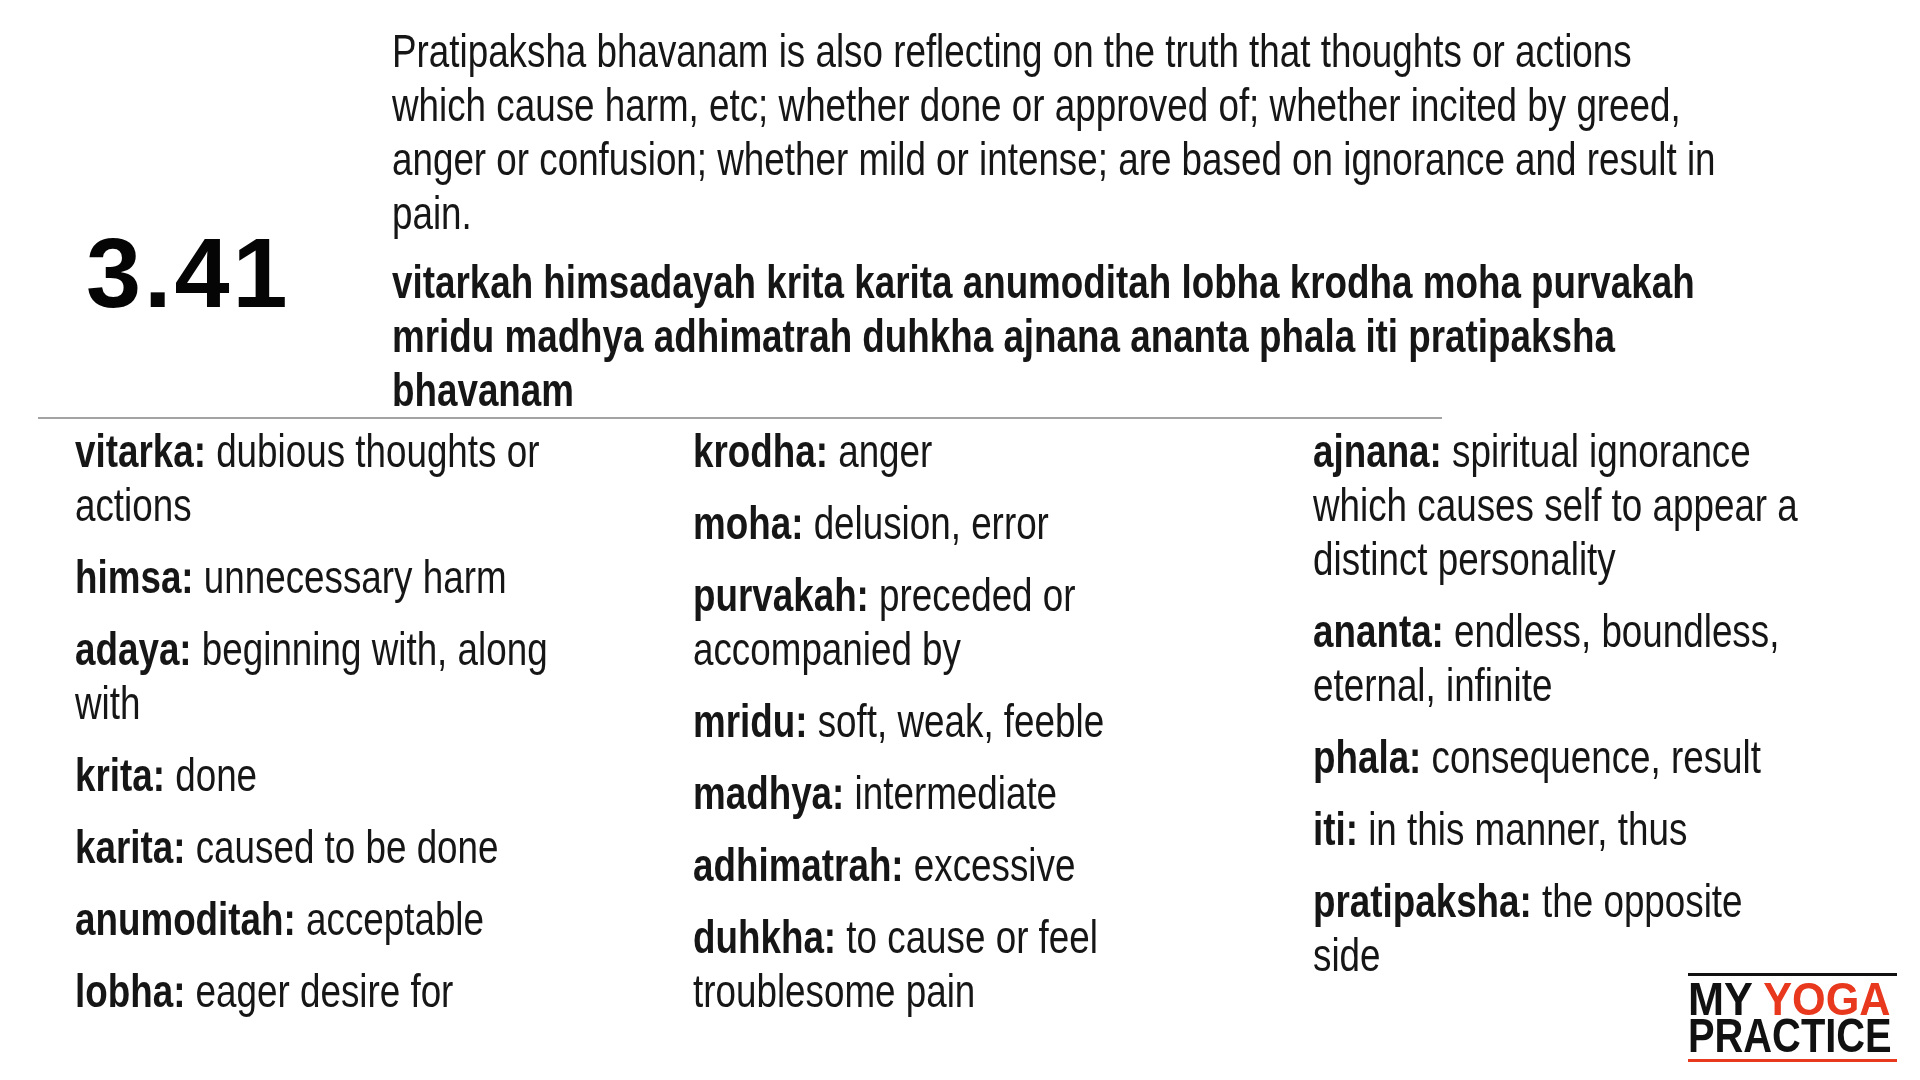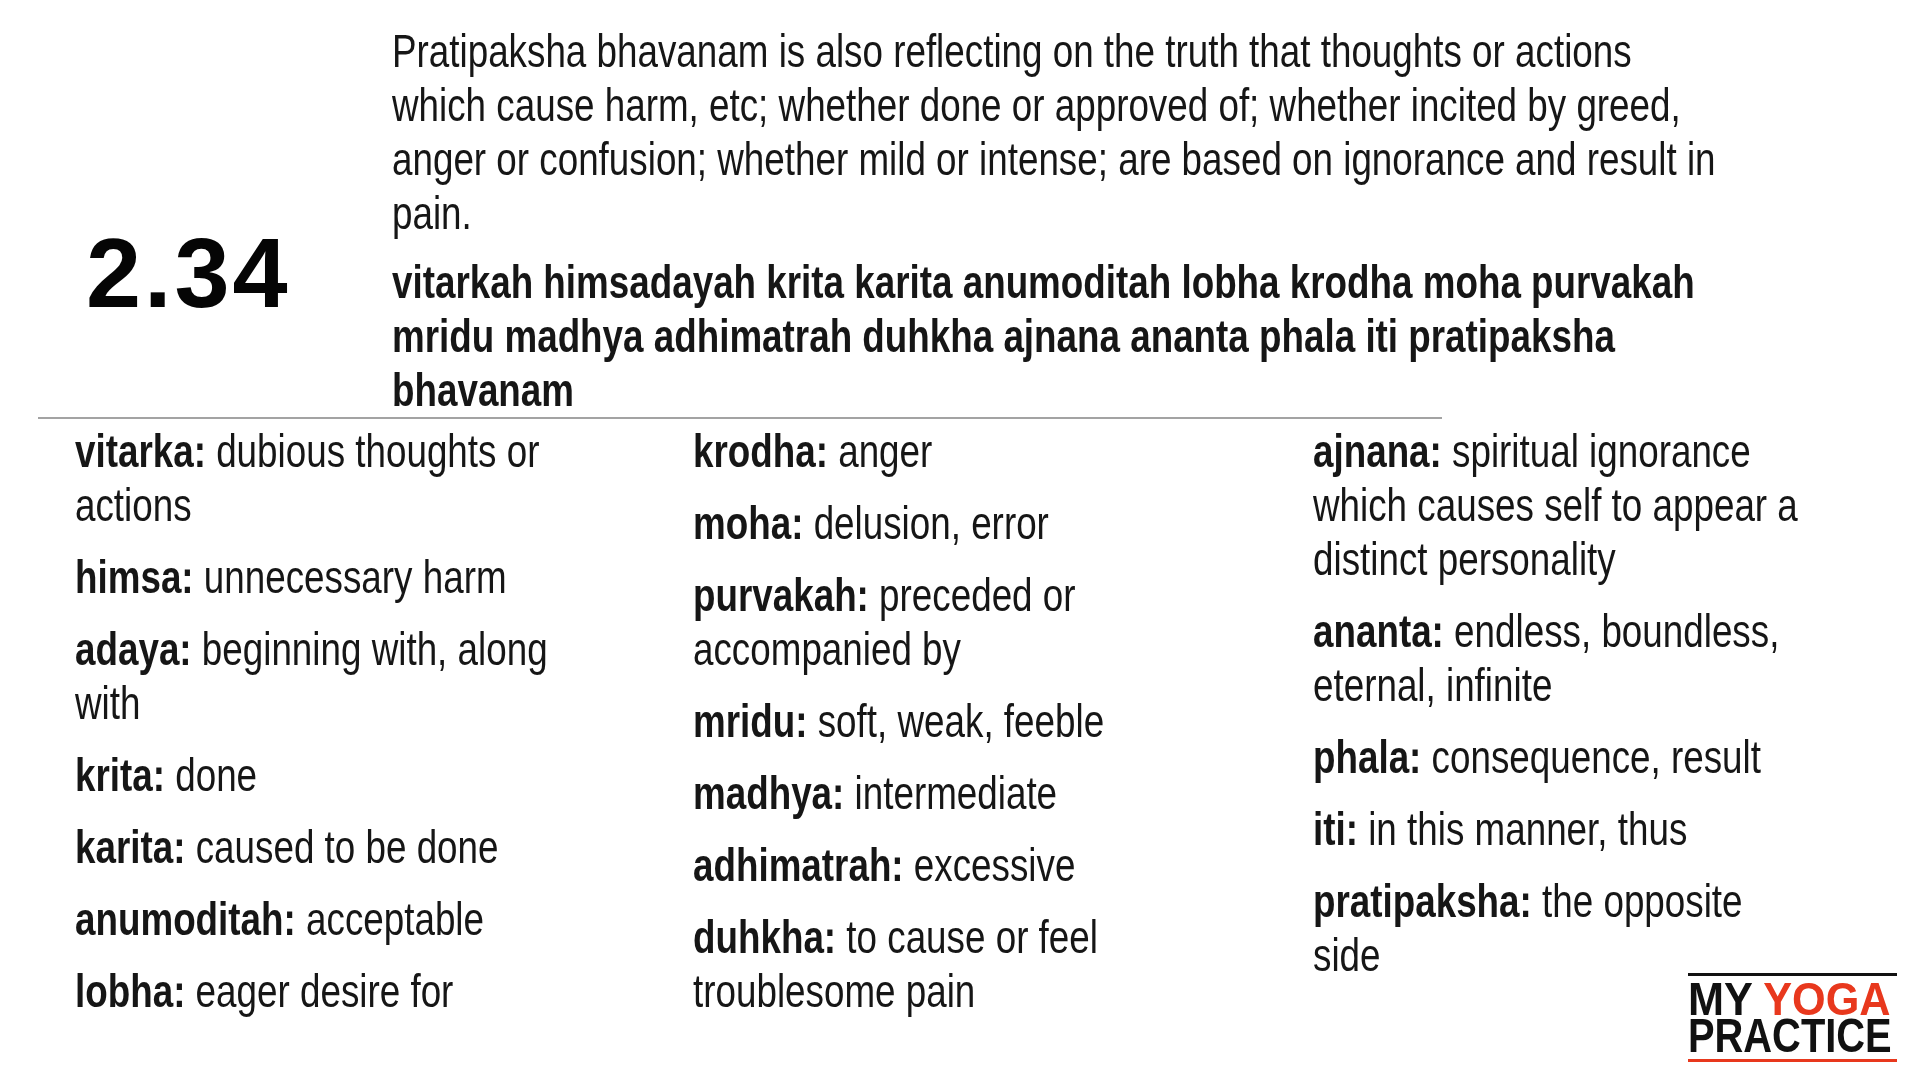--- a/index.html
+++ b/index.html
@@ -109,21 +109,21 @@
     top: 1059px;
     width: 209px;
     height: 3px;
   }
 </style>
 </head>
 <body>
 
 <div class="slide">
 
-  <div class="sutra-number">2.34</div>
+  <div class="sutra-number">3.41</div>
 
   <div class="commentary condensed">Pratipaksha bhavanam is also reflecting on the truth that thoughts or actions which cause harm, etc; whether done or approved of; whether incited by greed, anger or confusion; whether mild or intense; are based on ignorance and result in pain.</div>
 
   <div class="sanskrit condensed">vitarkah himsadayah krita karita anumoditah lobha krodha moha purvakah mridu madhya adhimatrah duhkha ajnana ananta phala iti pratipaksha bhavanam</div>
 
   <div class="divider"></div>
 
   <div class="def-col def-col-1 condensed">
       <div class="entry"><span class="term">vitarka: </span><span class="meaning">dubious thoughts or actions</span></div>
       <div class="entry"><span class="term">himsa: </span><span class="meaning">unnecessary harm</span></div>

